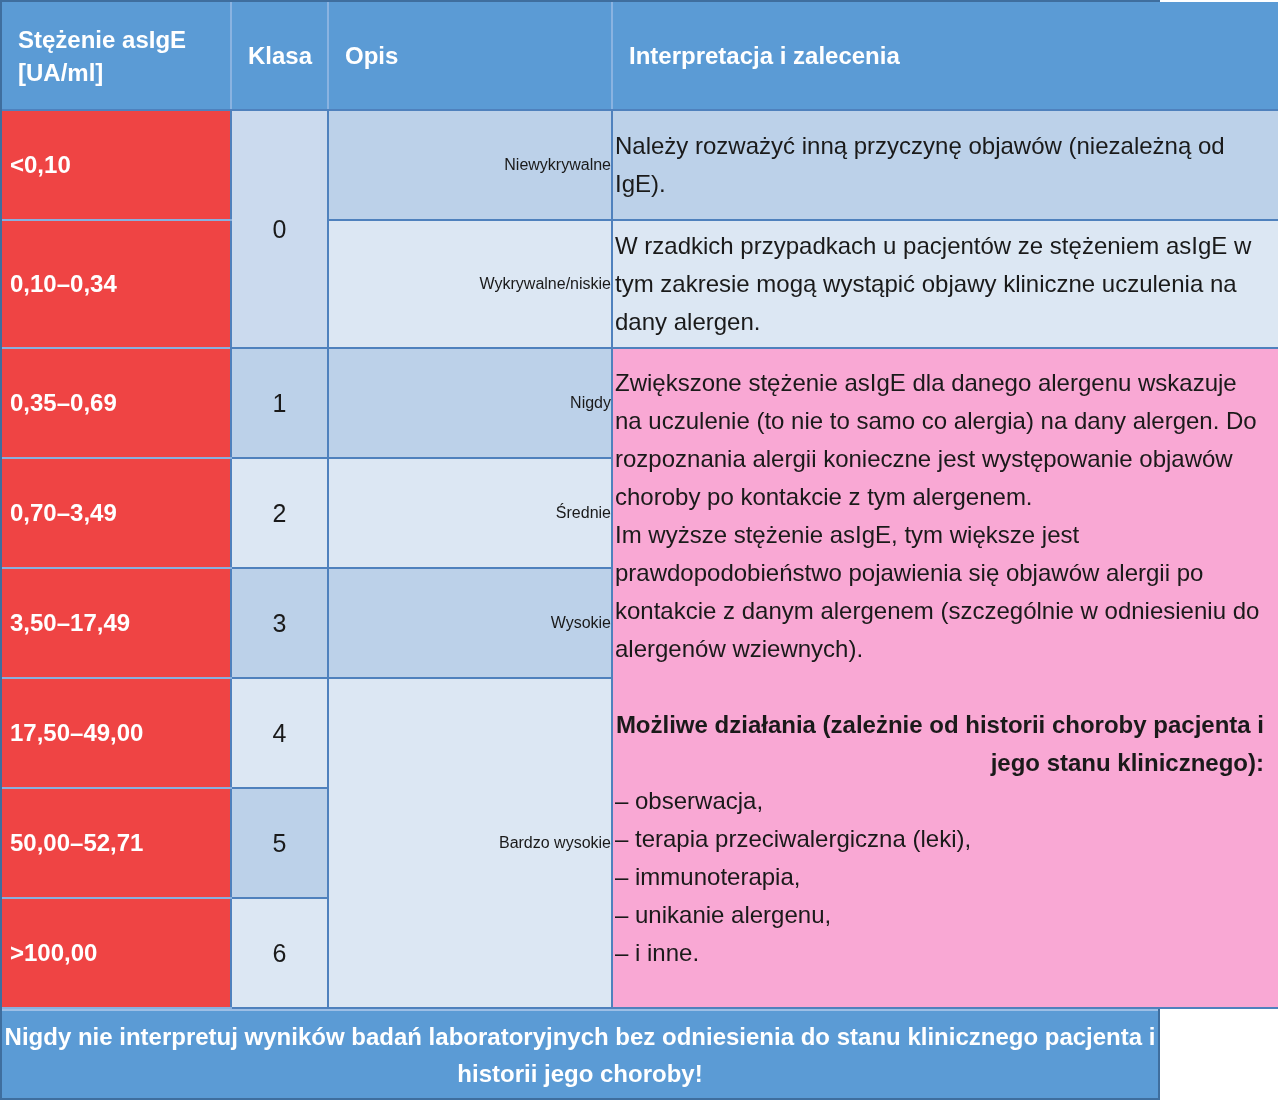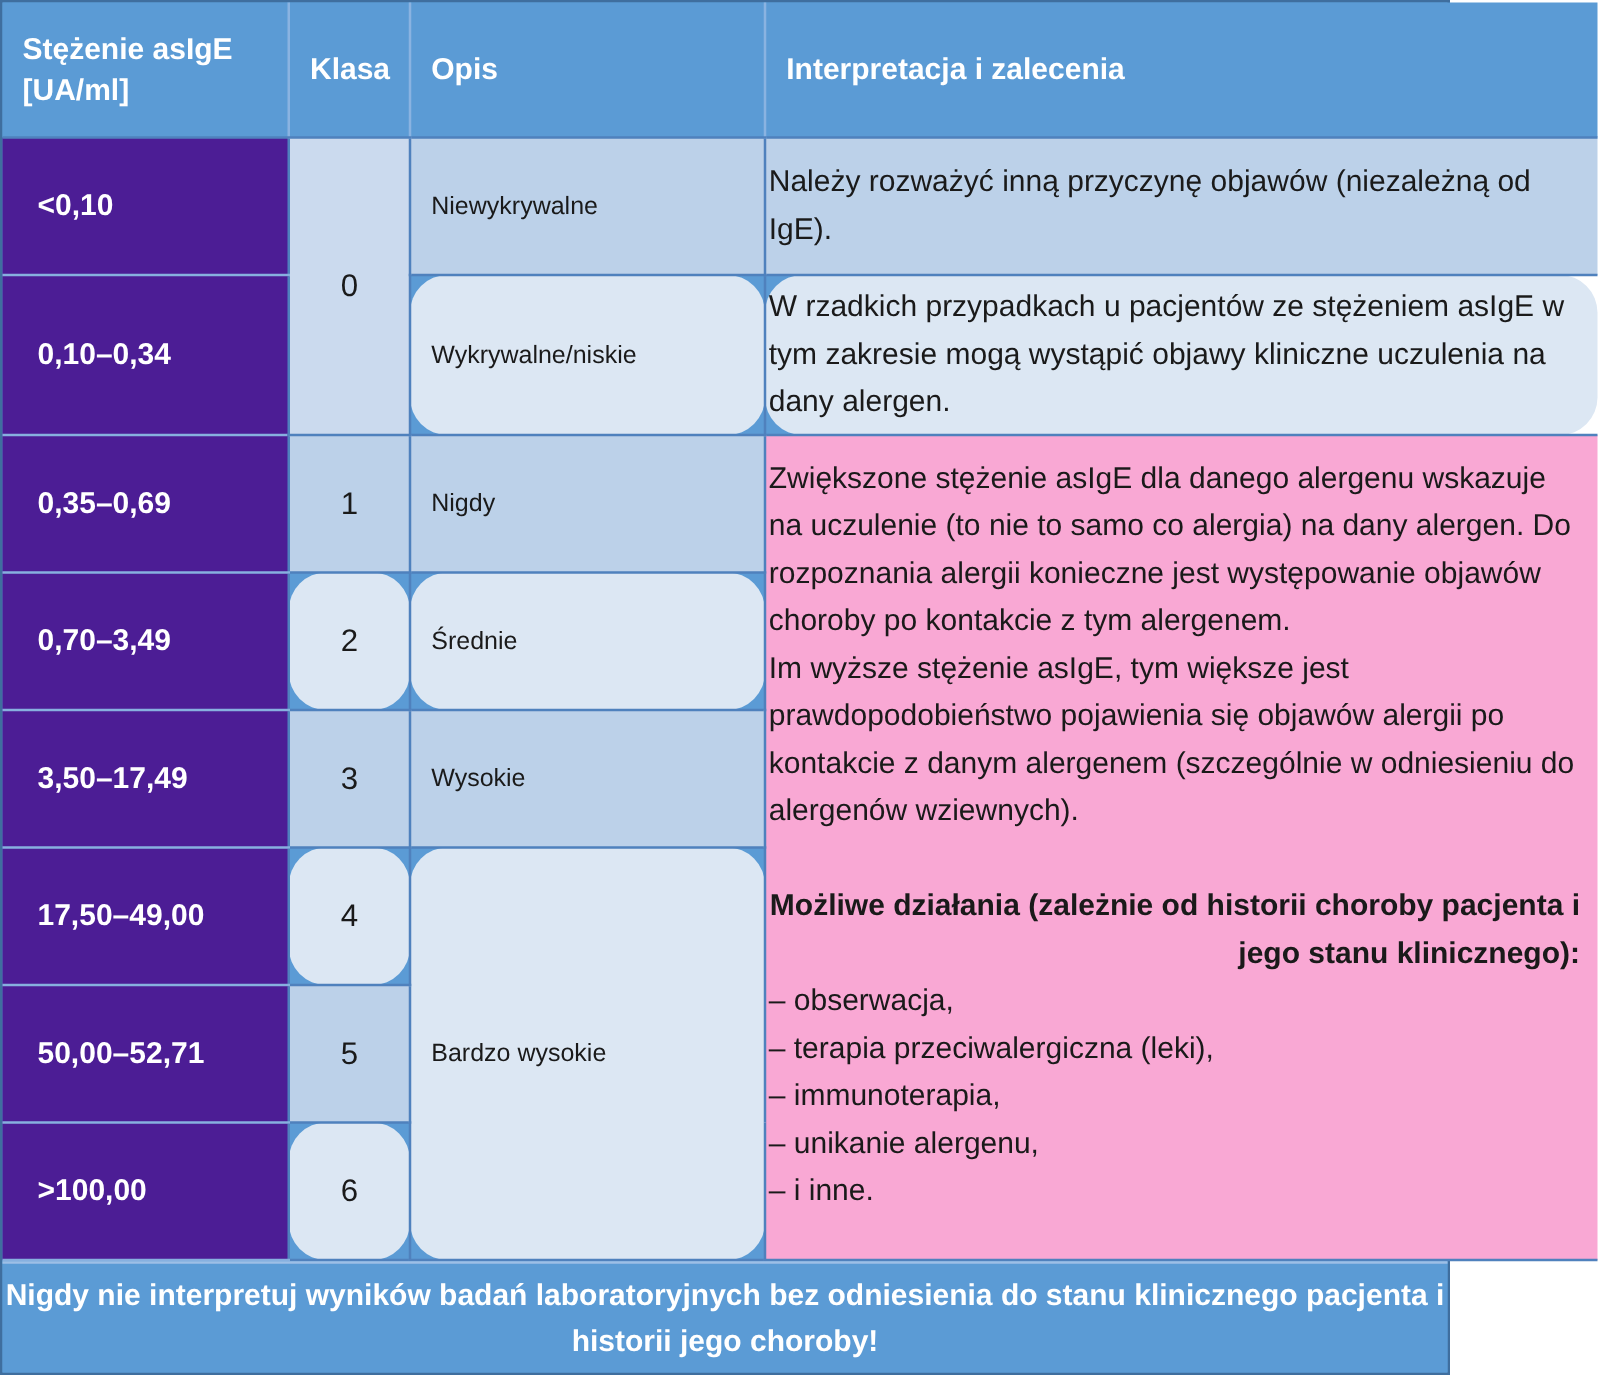--- a/index.html
+++ b/index.html
@@ -27,29 +27,29 @@
   tr.hdr th { border-right-color:#8ab3e1; border-bottom-color:#4f81bd; }
   td.range { border-bottom-color:#87b0df; border-top-color:#87b0df; }
 
   tr.hdr th {
     height:108px; background:#5b9bd5; color:#ffffff;
     font-size:24px; font-weight:bold; text-align:left;
     padding:0 14px 0 16px; line-height:33px;
   }
   tbody tr { height:110px; }
   td.range {
-    background:#4c1d95; color:#ffffff; font-weight:bold;
-    font-size:24px; padding-left:28px;
+    background:#ef4444; color:#ffffff; font-weight:bold;
+    font-size:24px; padding-left:8px;
   }
   td.klasa { text-align:center; font-size:25px; }
-  td.opis  { font-size:20px; padding-left:16px; }
+  td.opis  { font-size:16px; padding-left:16px;text-align:right; }
   td.interp{ font-size:24px; line-height:38px; padding:6px 14px 6px 2px; }
 
   .bg-dark   { background:#bcd1e9; }
-  .bg-light  { background:#dce7f3;border-radius:30px; }
+  .bg-light  { background:#dce7f3; }
   .bg-merged0{ background:#cbdaee; }
   .bg-bigint { background:#f9a8d4; }
 
   td.big {
     vertical-align:top; padding-top:15px;
   }
   .spaced { margin-top:38px; }
   .bold { font-weight:bold;text-align:right; }
 
   .footer {

